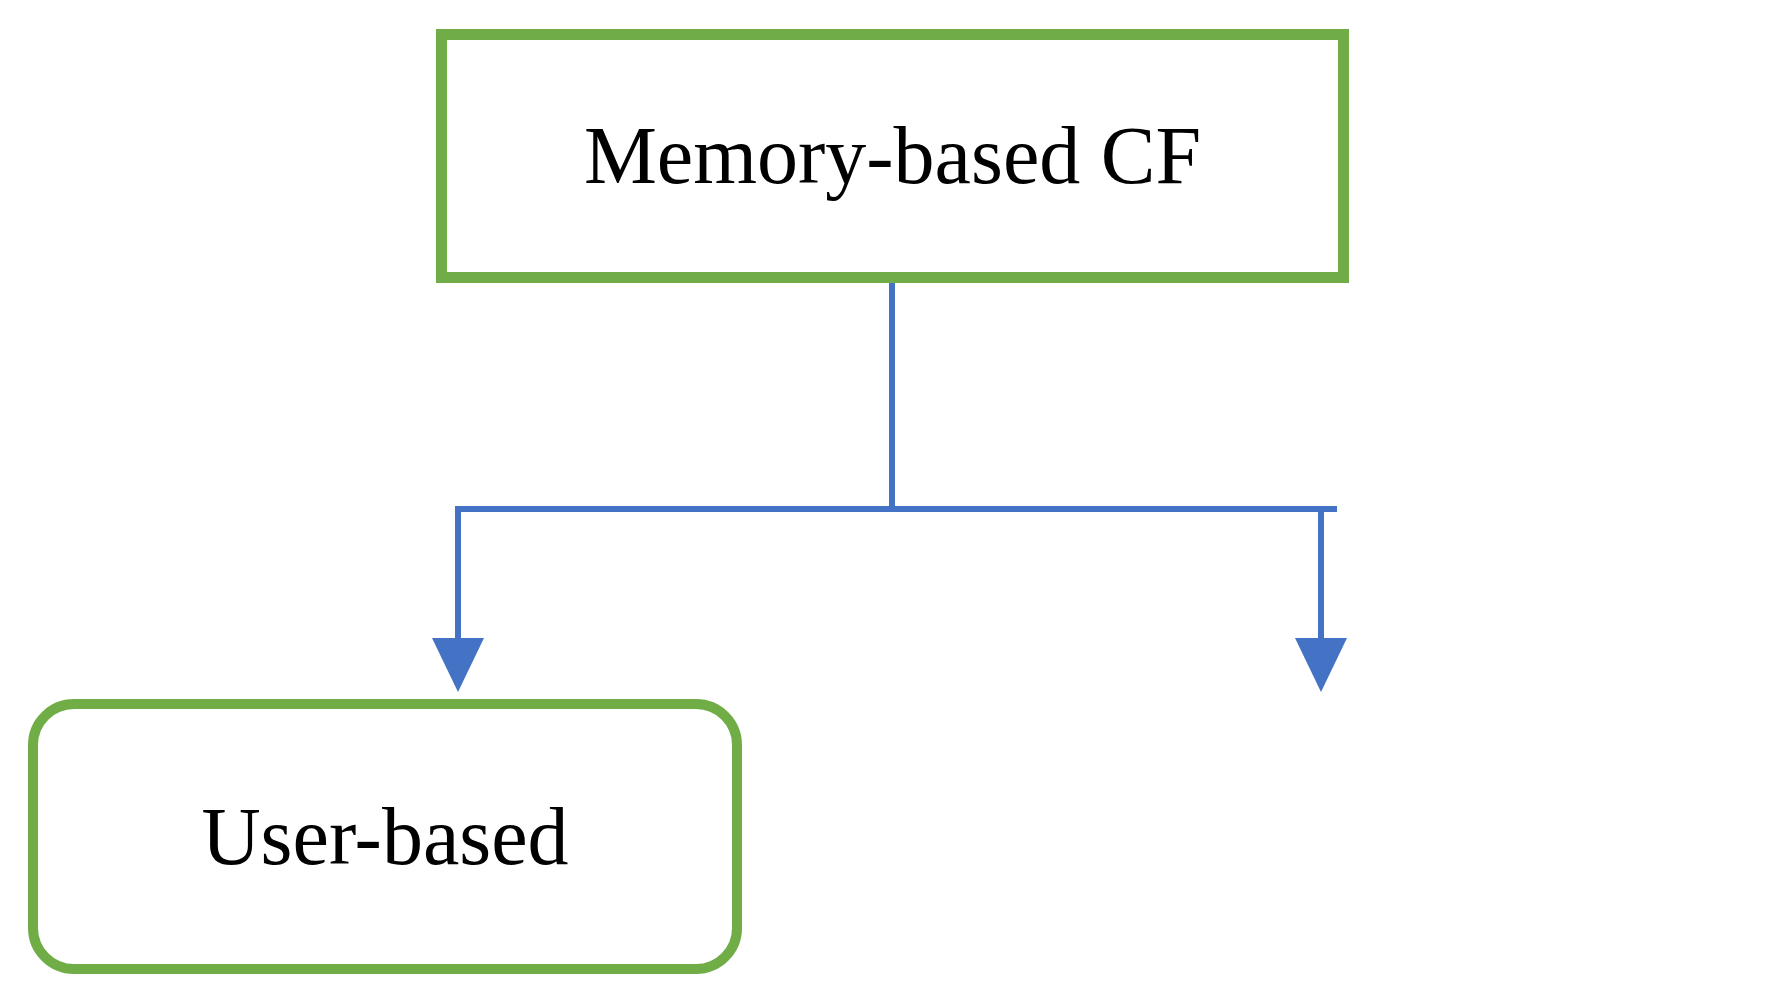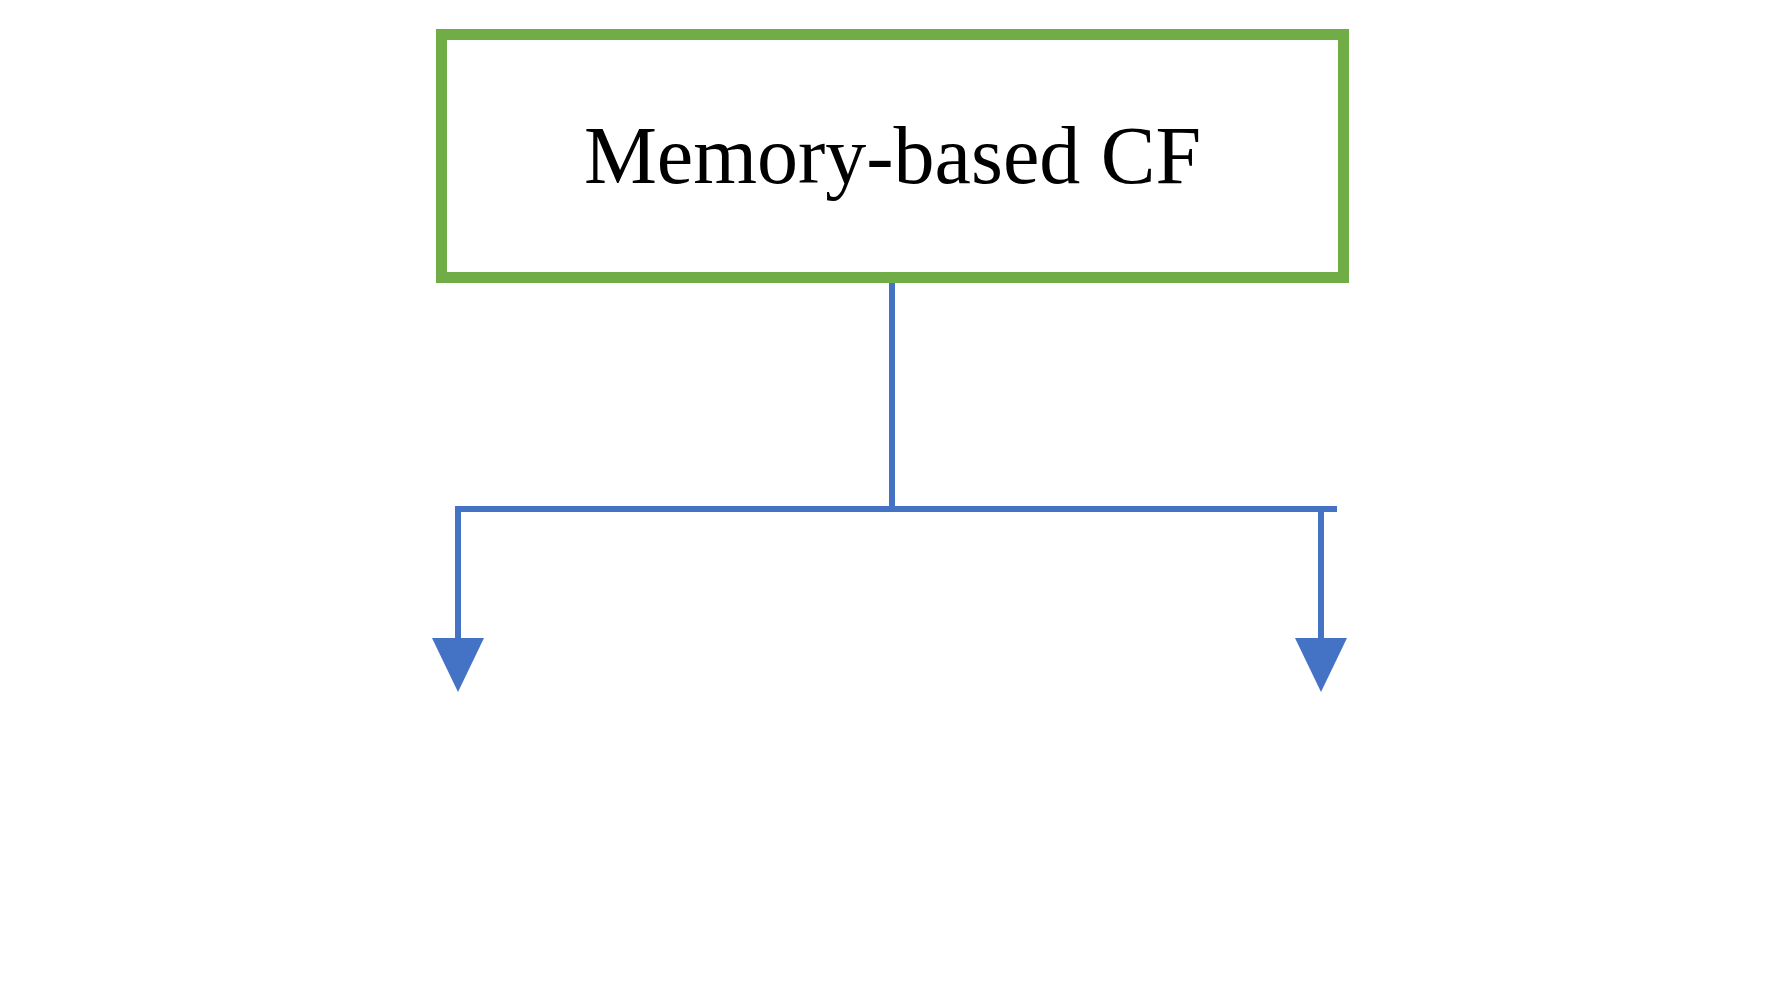--- a/index.html
+++ b/index.html
@@ -114,15 +114,18 @@
     <span class="label">Memory-based CF</span>
   </div>
 
   <div class="line line-trunk"></div>
   <div class="line line-horizontal"></div>
   <div class="line line-drop-left"></div>
   <div class="line line-drop-right"></div>
   <div class="arrowhead arrowhead-left"></div>
   <div class="arrowhead arrowhead-right"></div>
 
+  <div class="node node-child node-left">
+    <span class="label">User-based</span>
+  </div>
 
 
 </div>
 
 </body></html>

